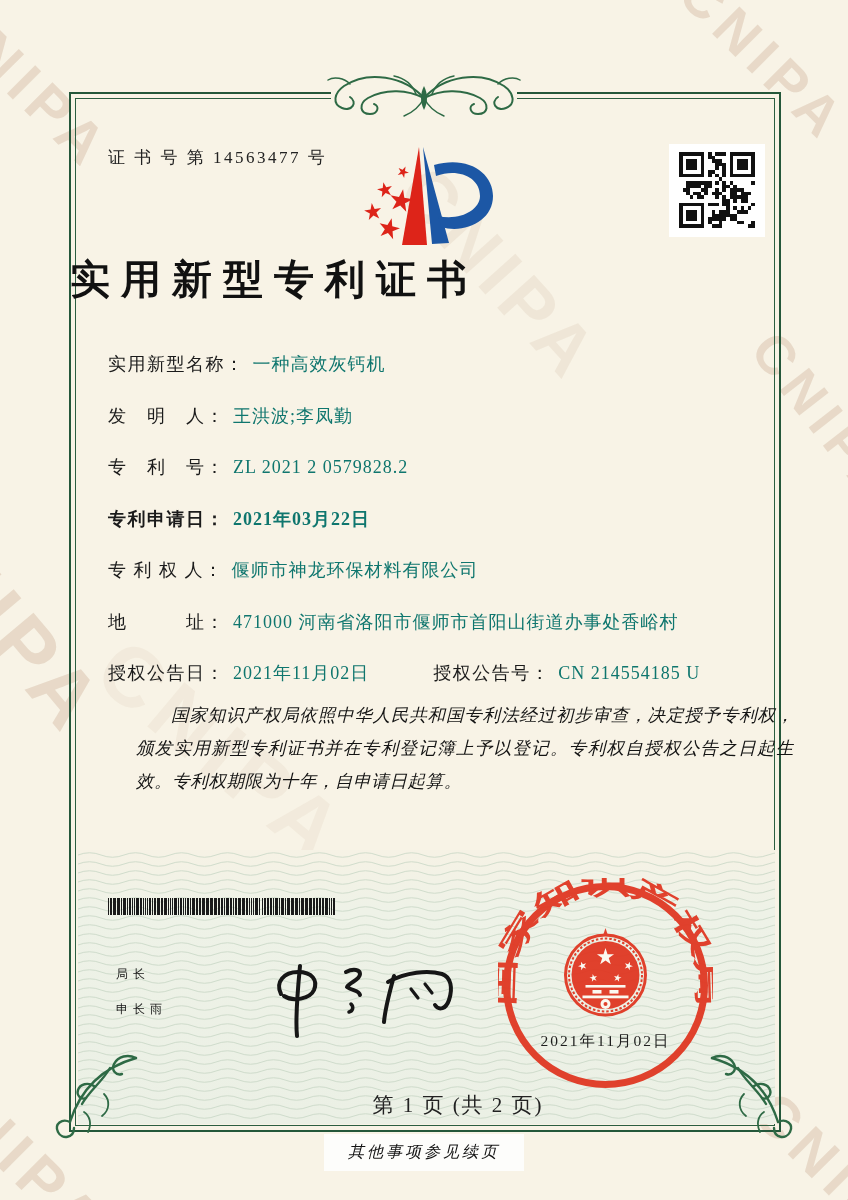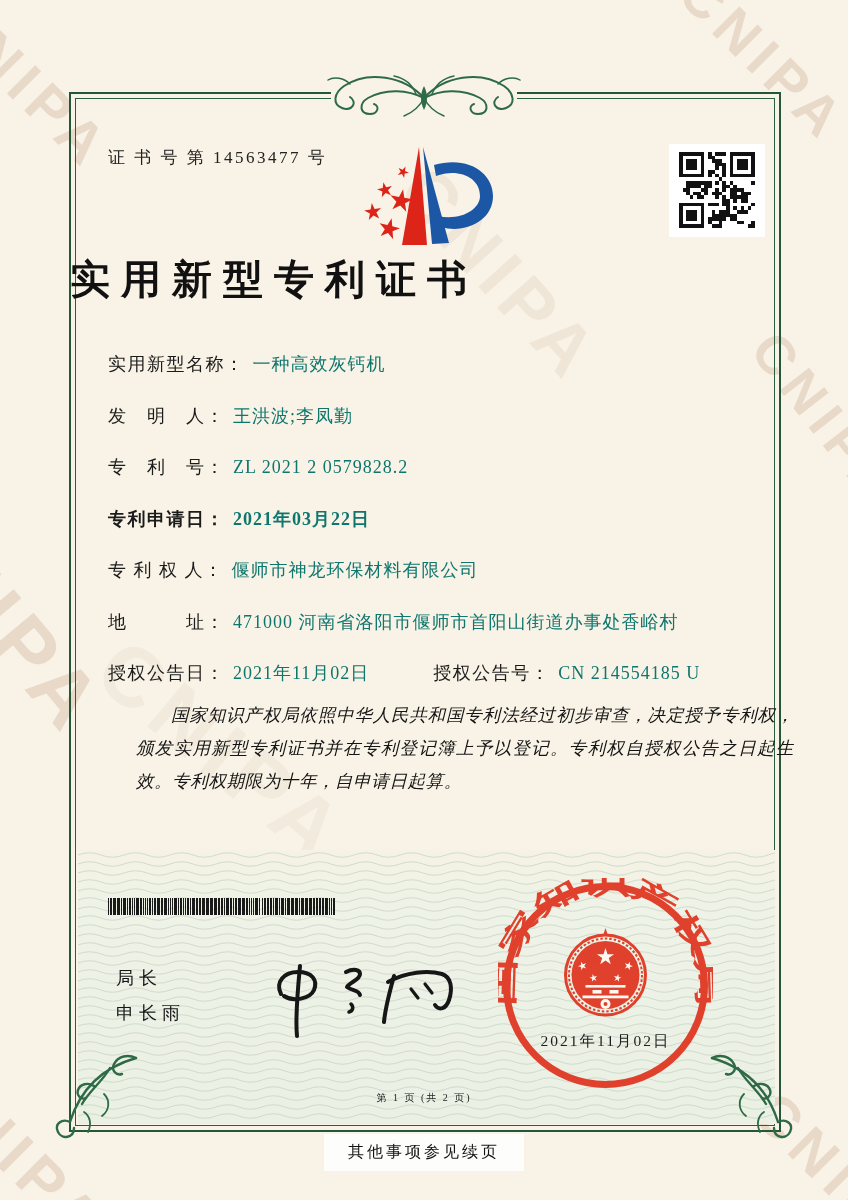--- a/index.html
+++ b/index.html
@@ -26,26 +26,26 @@
   .row .val{margin-left:8px;letter-spacing:1px;color:#0f766e;}
   .row .lbl2{margin-left:64px;letter-spacing:1.5px;}
   
   .paras{position:absolute;left:104px;top:699px;width:658px;font-size:17.5px;
       line-height:33px;letter-spacing:.6px;color:#141414;font-style:italic;margin-left:32px;}
   .paras p{margin:0;text-indent:2em;text-align:justify;}
   
   .band{position:absolute;left:78px;top:850px;width:697px;height:274px;
       background:linear-gradient(180deg,#f6f2e5 0%,#eef2e7 22%,#ebf0e5 100%);overflow:hidden;}
   .barcode{position:absolute;left:108px;top:898px;width:230px;height:17px;}
-  .signer{position:absolute;left:116px;font-size:18px;letter-spacing:5px;color:#161616;}
+  .signer{position:absolute;left:116px;font-size:12px;letter-spacing:5px;color:#161616;}
   .page-footer{position:absolute;left:70px;top:1091px;width:708px;text-align:center;
-      font-size:10px;letter-spacing:2px;color:#222;}
+      font-size:21px;letter-spacing:2px;color:#222;padding-left:34px;}
   .cont-note{position:absolute;left:50%;top:1134px;transform:translateX(-50%);
       background:#fdfdfb;padding:8px 24px;font-size:16px;letter-spacing:3px;
-      color:#141414;}
+      font-style:italic;color:#141414;}
   .orn-top{position:absolute;left:50%;top:64px;transform:translateX(-50%);}
   .orn-bg{position:absolute;left:50%;top:88px;transform:translateX(-50%);
       width:186px;height:12px;background:#f8f3e6;}
 </style>
 </head>
 <body>
 
 <div class="wm" style="left:-28px;top:-18px;font-size:58px;transform:rotate(45deg);">CNIPA</div>
 <div class="wm" style="left:712px;top:-40px;font-size:56px;transform:rotate(45deg);">CNIPA</div>
 <div class="wm" style="left:788px;top:320px;font-size:54px;transform:rotate(52deg);">CNIPA</div>

